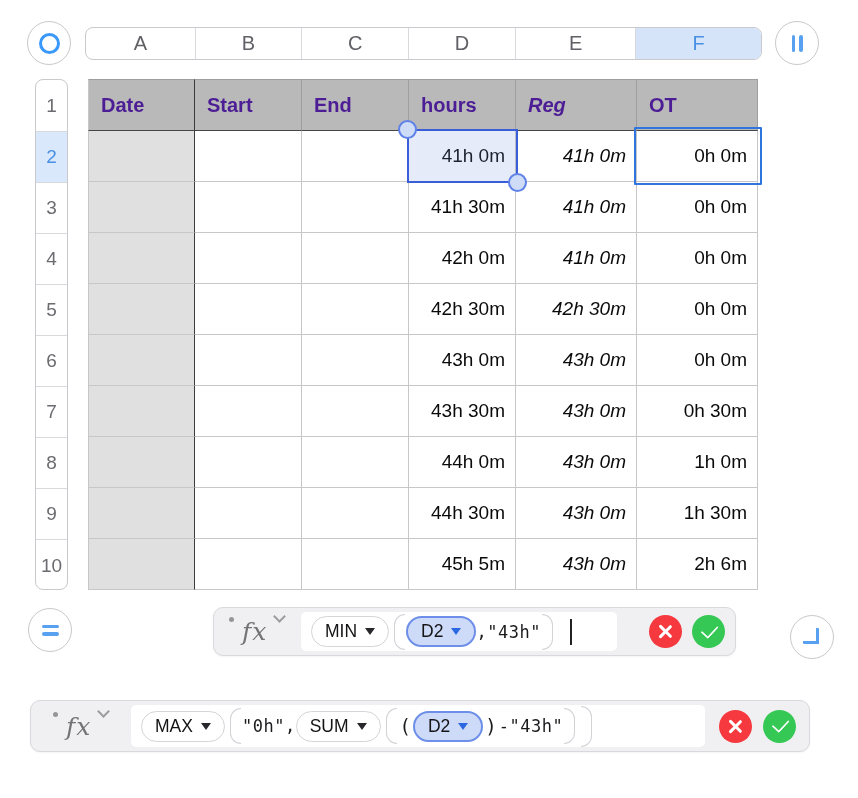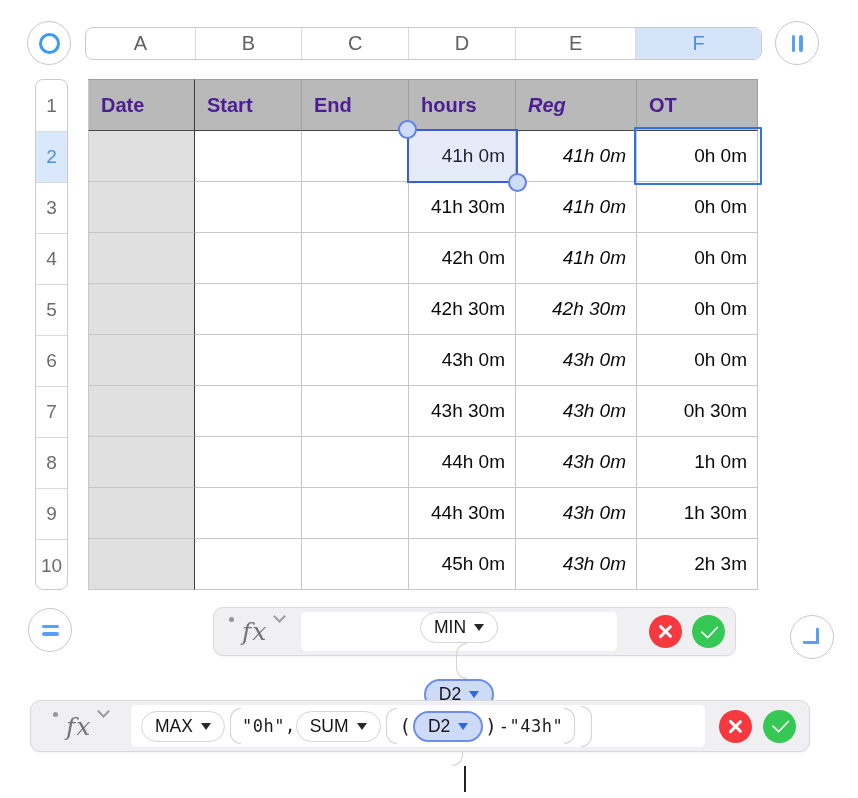--- a/index.html
+++ b/index.html
@@ -68,21 +68,21 @@
   .fbar1 { left: 213px; top: 607px; width: 523px; height: 49px; }
   .fbar2 { left: 30px; top: 700px; width: 780px; height: 52px; }
   .fx-zone { display: flex; align-items: flex-start; flex: none; }
   .fbar1 .fx-zone { width: 87px; padding-left: 15px; }
   .fbar2 .fx-zone { width: 100px; padding-left: 22px; }
   .dot { width: 5px; height: 5px; border-radius: 50%; background: #96969a; margin-right: 8px; flex: none; }
   .fx { font-family: "DejaVu Serif", serif; font-style: italic; font-size: 25px; color: #737378; letter-spacing: 1px; }
   .chev-icon { width: 9px; height: 9px; border-right: 2px solid #9b9ba0; border-bottom: 2px solid #9b9ba0;
                transform: rotate(45deg); margin: -5px 0 0 8px; flex: none; }
   .field { background: #fff; border-radius: 5px; display: flex; align-items: center; padding: 0 10px; flex: none; }
-  .fbar1 .field { width: 316px; height: 39px; flex-direction: column; }
+  .fbar1 .field { width: 316px; height: 39px; }
   .fbar2 .field { width: 574px; height: 42px; }
   .pill { height: 31px; border: 1.5px solid #d4d4d9; border-radius: 16px; background: #fff;
           display: inline-flex; align-items: center; gap: 8px; padding: 0 13px;
           font-size: 17.5px; color: #141416; white-space: nowrap; flex: none; }
   .tri-icon { width: 0; height: 0; border-left: 5.5px solid transparent; border-right: 5.5px solid transparent;
               border-top: 7px solid #28282c; }
   .pill.blue { background: #cedbf8; border: 2px solid #6e8fe9; }
   .pill.blue .tri-icon { border-top-color: #2b66e3; }
   .arc { width: 11px; height: 36px; border: 1.5px solid #d2d2d7; flex: none; }
   .arc.open  { border-right: none; border-radius: 18px 0 0 18px; margin: 0 1px 0 5px; }
@@ -214,23 +214,23 @@
       <div class="cell cB"></div>
       <div class="cell cC"></div>
       <div class="cell cD">44h 30m</div>
       <div class="cell cE">43h 0m</div>
       <div class="cell cF">1h 30m</div>
     </div>
     <div class="trow">
       <div class="cell cA"></div>
       <div class="cell cB"></div>
       <div class="cell cC"></div>
-      <div class="cell cD">45h 0m</div>
-      <div class="cell cE">43h 0m</div>
-      <div class="cell cF">2h 3m</div>
+      <div class="cell cD">45h 5m</div>
+      <div class="cell cE">43h 0m</div>
+      <div class="cell cF">2h 6m</div>
     </div>
 
     <div class="sel-d2">
       <div class="handle tl"></div>
       <div class="handle br"></div>
     </div>
 
     <div class="sel-f2"></div>
   </div>
 

